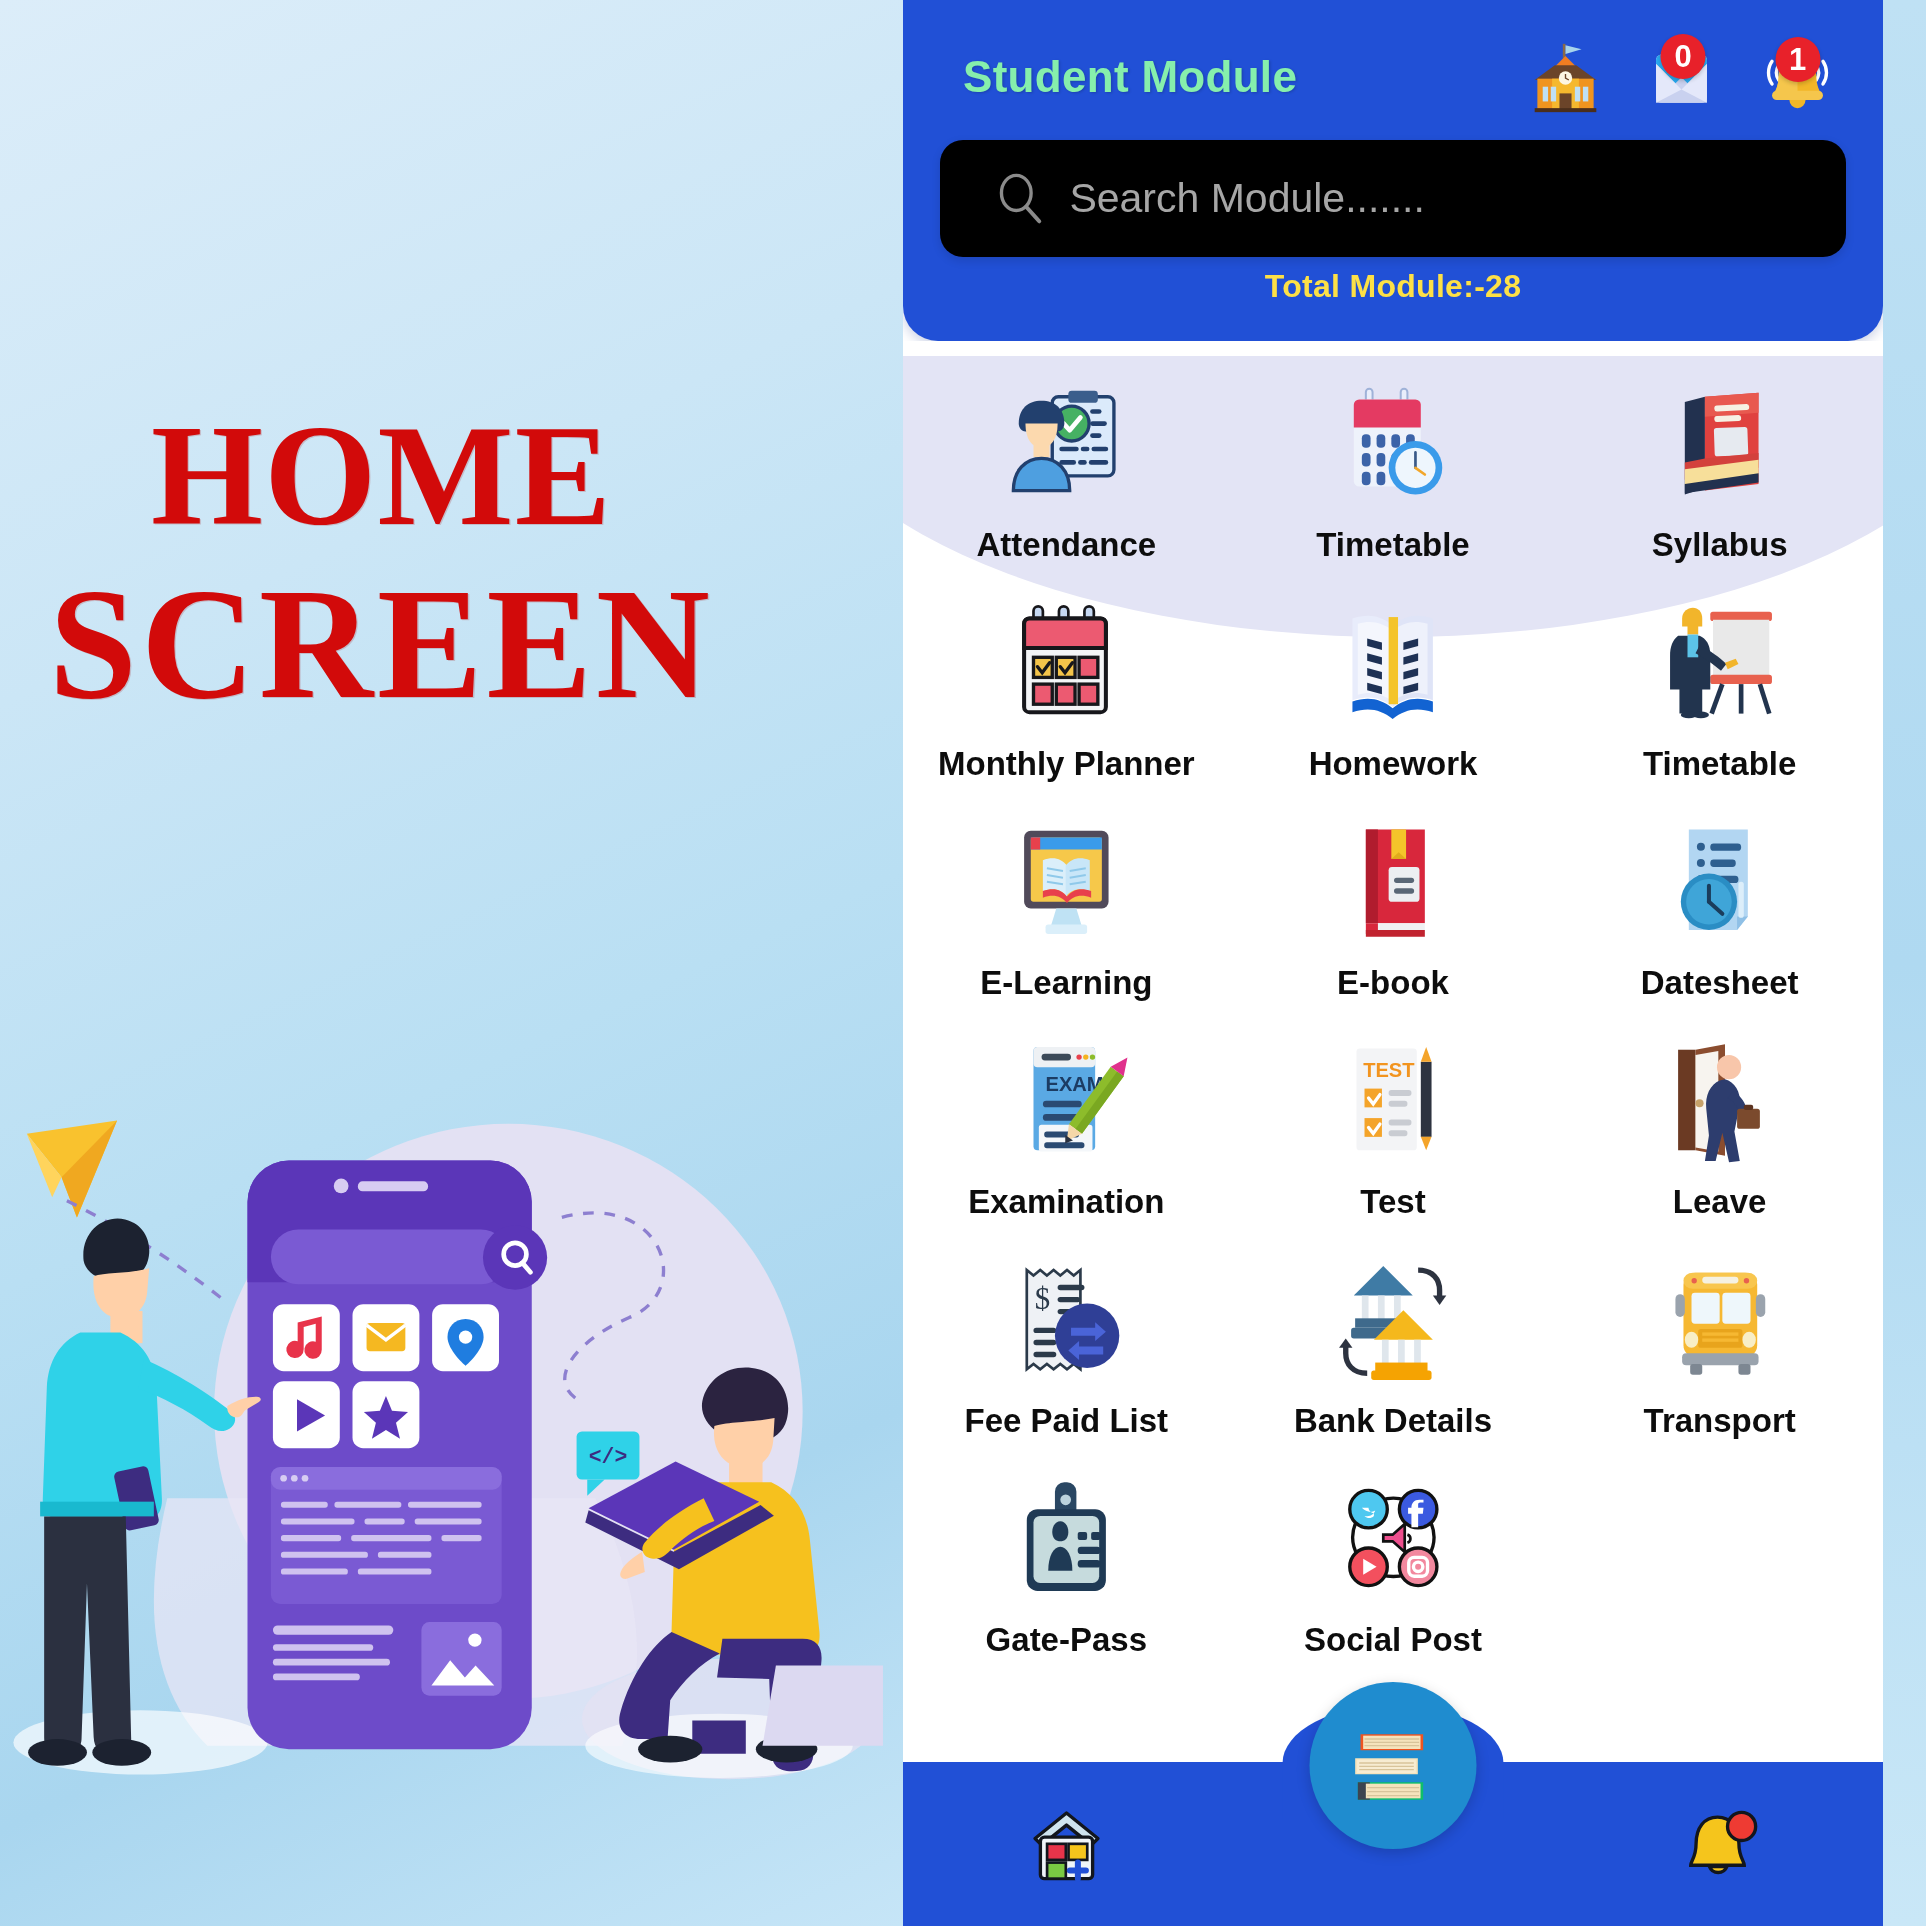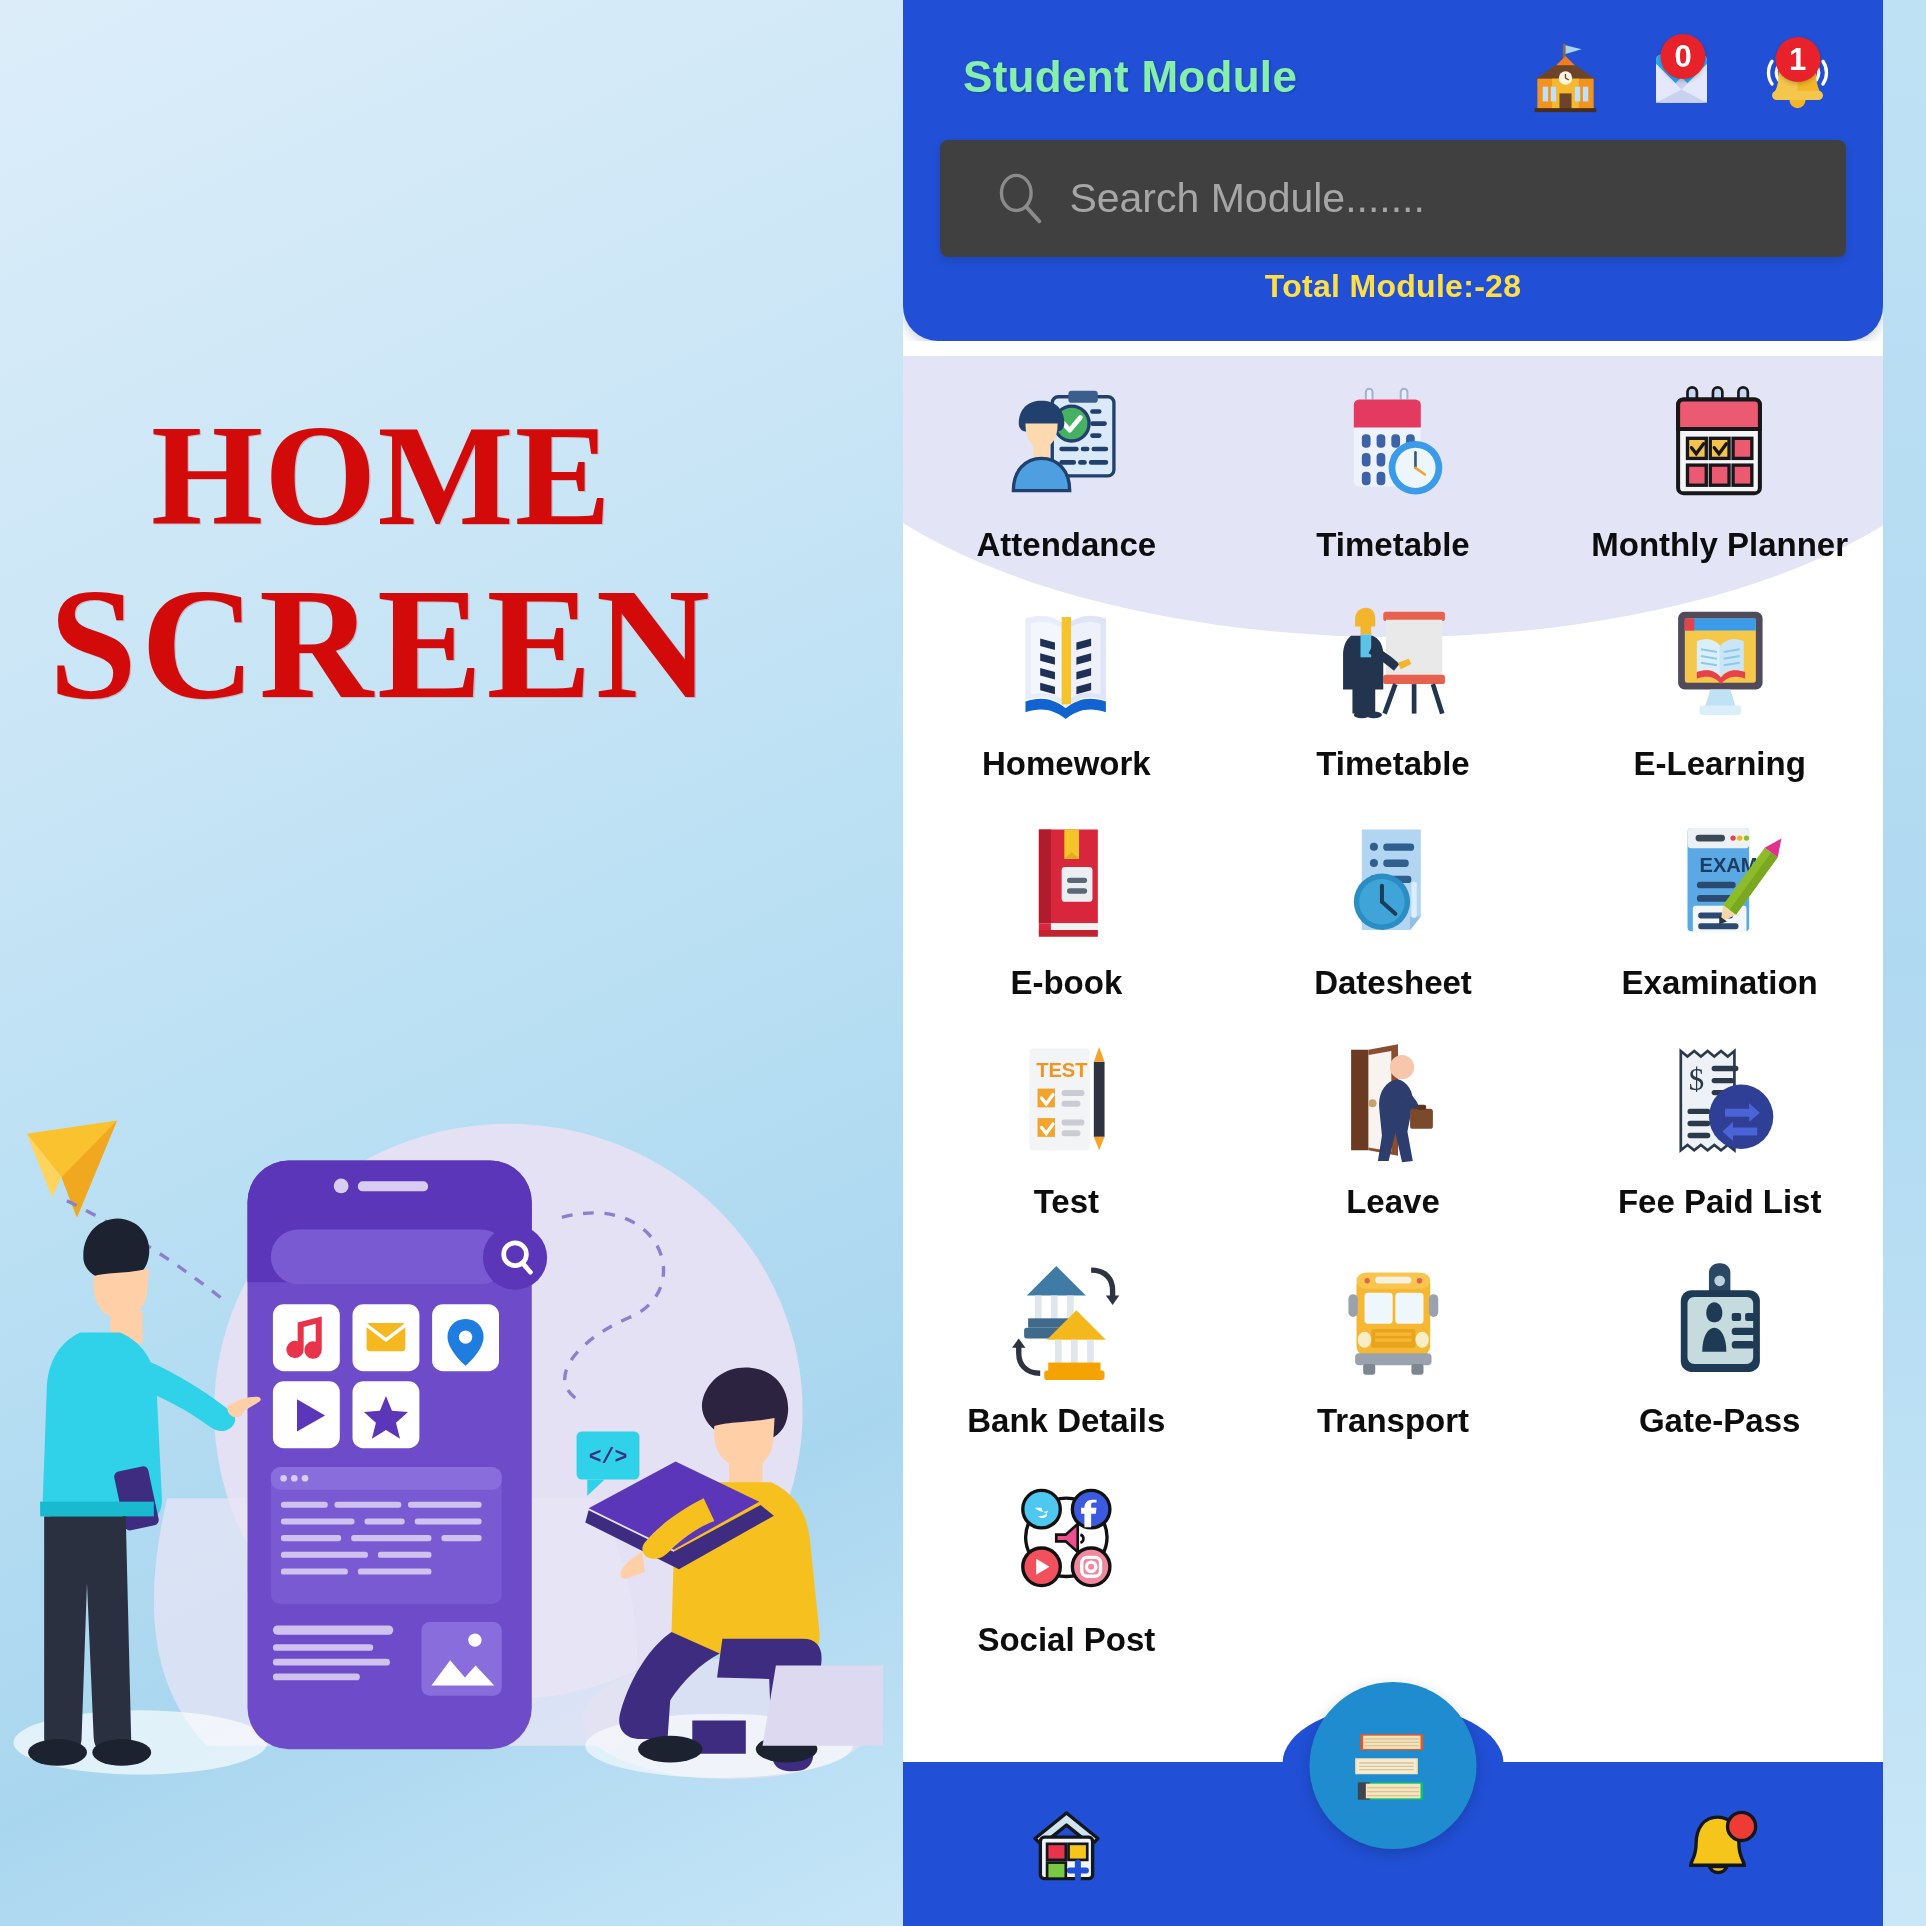--- a/index.html
+++ b/index.html
@@ -67,21 +67,21 @@
   .badge{
     position:absolute;top:-4px;left:50%;transform:translateX(-50%);
     min-width:45px;height:45px;border-radius:50%;
     background:#e8212a;color:#fff;font-size:31px;font-weight:bold;
     display:flex;align-items:center;justify-content:center;
     box-shadow:0 2px 4px rgba(0,0,0,.2);
   }
   .badge-env{top:-6.7px;left:52%;}
   .search-wrap{
     position:absolute;left:37px;top:140px;width:906px;height:117px;
-    background:#404040;border-radius:8px;
+    background:#000000;border-radius:23px;
     display:flex;align-items:center;
     box-shadow:0 3.3px 9.4px rgba(0,0,0,.12);
   }
   .search-icon{margin-left:52px;width:58px;height:58px;flex:none;}
   .search-icon svg{width:58px;height:58px;display:block;}
   .search-input{
     border:0;outline:none;background:transparent;
     font-family:"Liberation Sans", sans-serif;
     font-size:41px;color:#9b9b9b;margin-left:17.4px;width:702px;
   }
@@ -403,20 +403,36 @@
             </g>
             <circle cx="126" cy="128" r="40" fill="#3a9bea"></circle>
             <circle cx="126" cy="128" r="30" fill="#eef6fd"></circle>
             <line x1="126" y1="128" x2="126" y2="105" stroke="#3a5a88" stroke-width="4" stroke-linecap="round"></line>
             <line x1="126" y1="128" x2="140" y2="138" stroke="#f2a72b" stroke-width="4" stroke-linecap="round"></line>
           </svg>
         </span>
         <span class="lbl">Timetable</span>
       </div>
 
+      <div class="cell">
+        <span class="ico">
+          <svg viewBox="0 0 185 185" xmlns="http://www.w3.org/2000/svg">
+            <path d="M40 30 l30 -8 l0 136 l-30 10z" fill="#22314f"></path>
+            <path d="M70 22 l80 -6 l0 136 l-80 10z" fill="#e0413f"></path>
+            <path d="M70 22 l80 -6 l0 30 l-80 6z" fill="#e8594f"></path>
+            <rect x="84" y="34" width="52" height="9" rx="4" fill="#f6f1e4" transform="rotate(-3 110 38)"></rect>
+            <rect x="84" y="50" width="40" height="9" rx="4" fill="#f6f1e4" transform="rotate(-3 104 54)"></rect>
+            <rect x="84" y="68" width="50" height="42" rx="4" fill="#e6eaf0" transform="rotate(-2 109 89)"></rect>
+            <path d="M40 120 l30 -6 l80 -8 l0 22 l-80 10 l-30 8z" fill="#d3413c"></path>
+            <path d="M40 130 l110 -14 l0 22 l-110 16z" fill="#f7df9a"></path>
+            <path d="M40 152 l110 -16 l0 14 l-110 16z" fill="#22314f"></path>
+          </svg>
+        </span>
+        <span class="lbl">Syllabus</span>
+      </div>
 
       <div class="cell">
         <span class="ico">
           <svg viewBox="0 0 185 185" xmlns="http://www.w3.org/2000/svg">
             <rect x="44" y="8" width="14" height="30" rx="7" fill="#c6d8f2" stroke="#17171b" stroke-width="4"></rect>
             <rect x="82" y="8" width="14" height="30" rx="7" fill="#c6d8f2" stroke="#17171b" stroke-width="4"></rect>
             <rect x="120" y="8" width="14" height="30" rx="7" fill="#c6d8f2" stroke="#17171b" stroke-width="4"></rect>
             <rect x="30" y="26" width="122" height="140" rx="8" fill="#f4f5f7" stroke="#17171b" stroke-width="6"></rect>
             <path d="M30 34 a8 8 0 0 1 8 -8 h106 a8 8 0 0 1 8 8 v36 h-122z" fill="#ec5a71" stroke="#17171b" stroke-width="6"></path>
             <rect x="44" y="84" width="28" height="30" fill="#f4c44a" stroke="#17171b" stroke-width="5"></rect>

